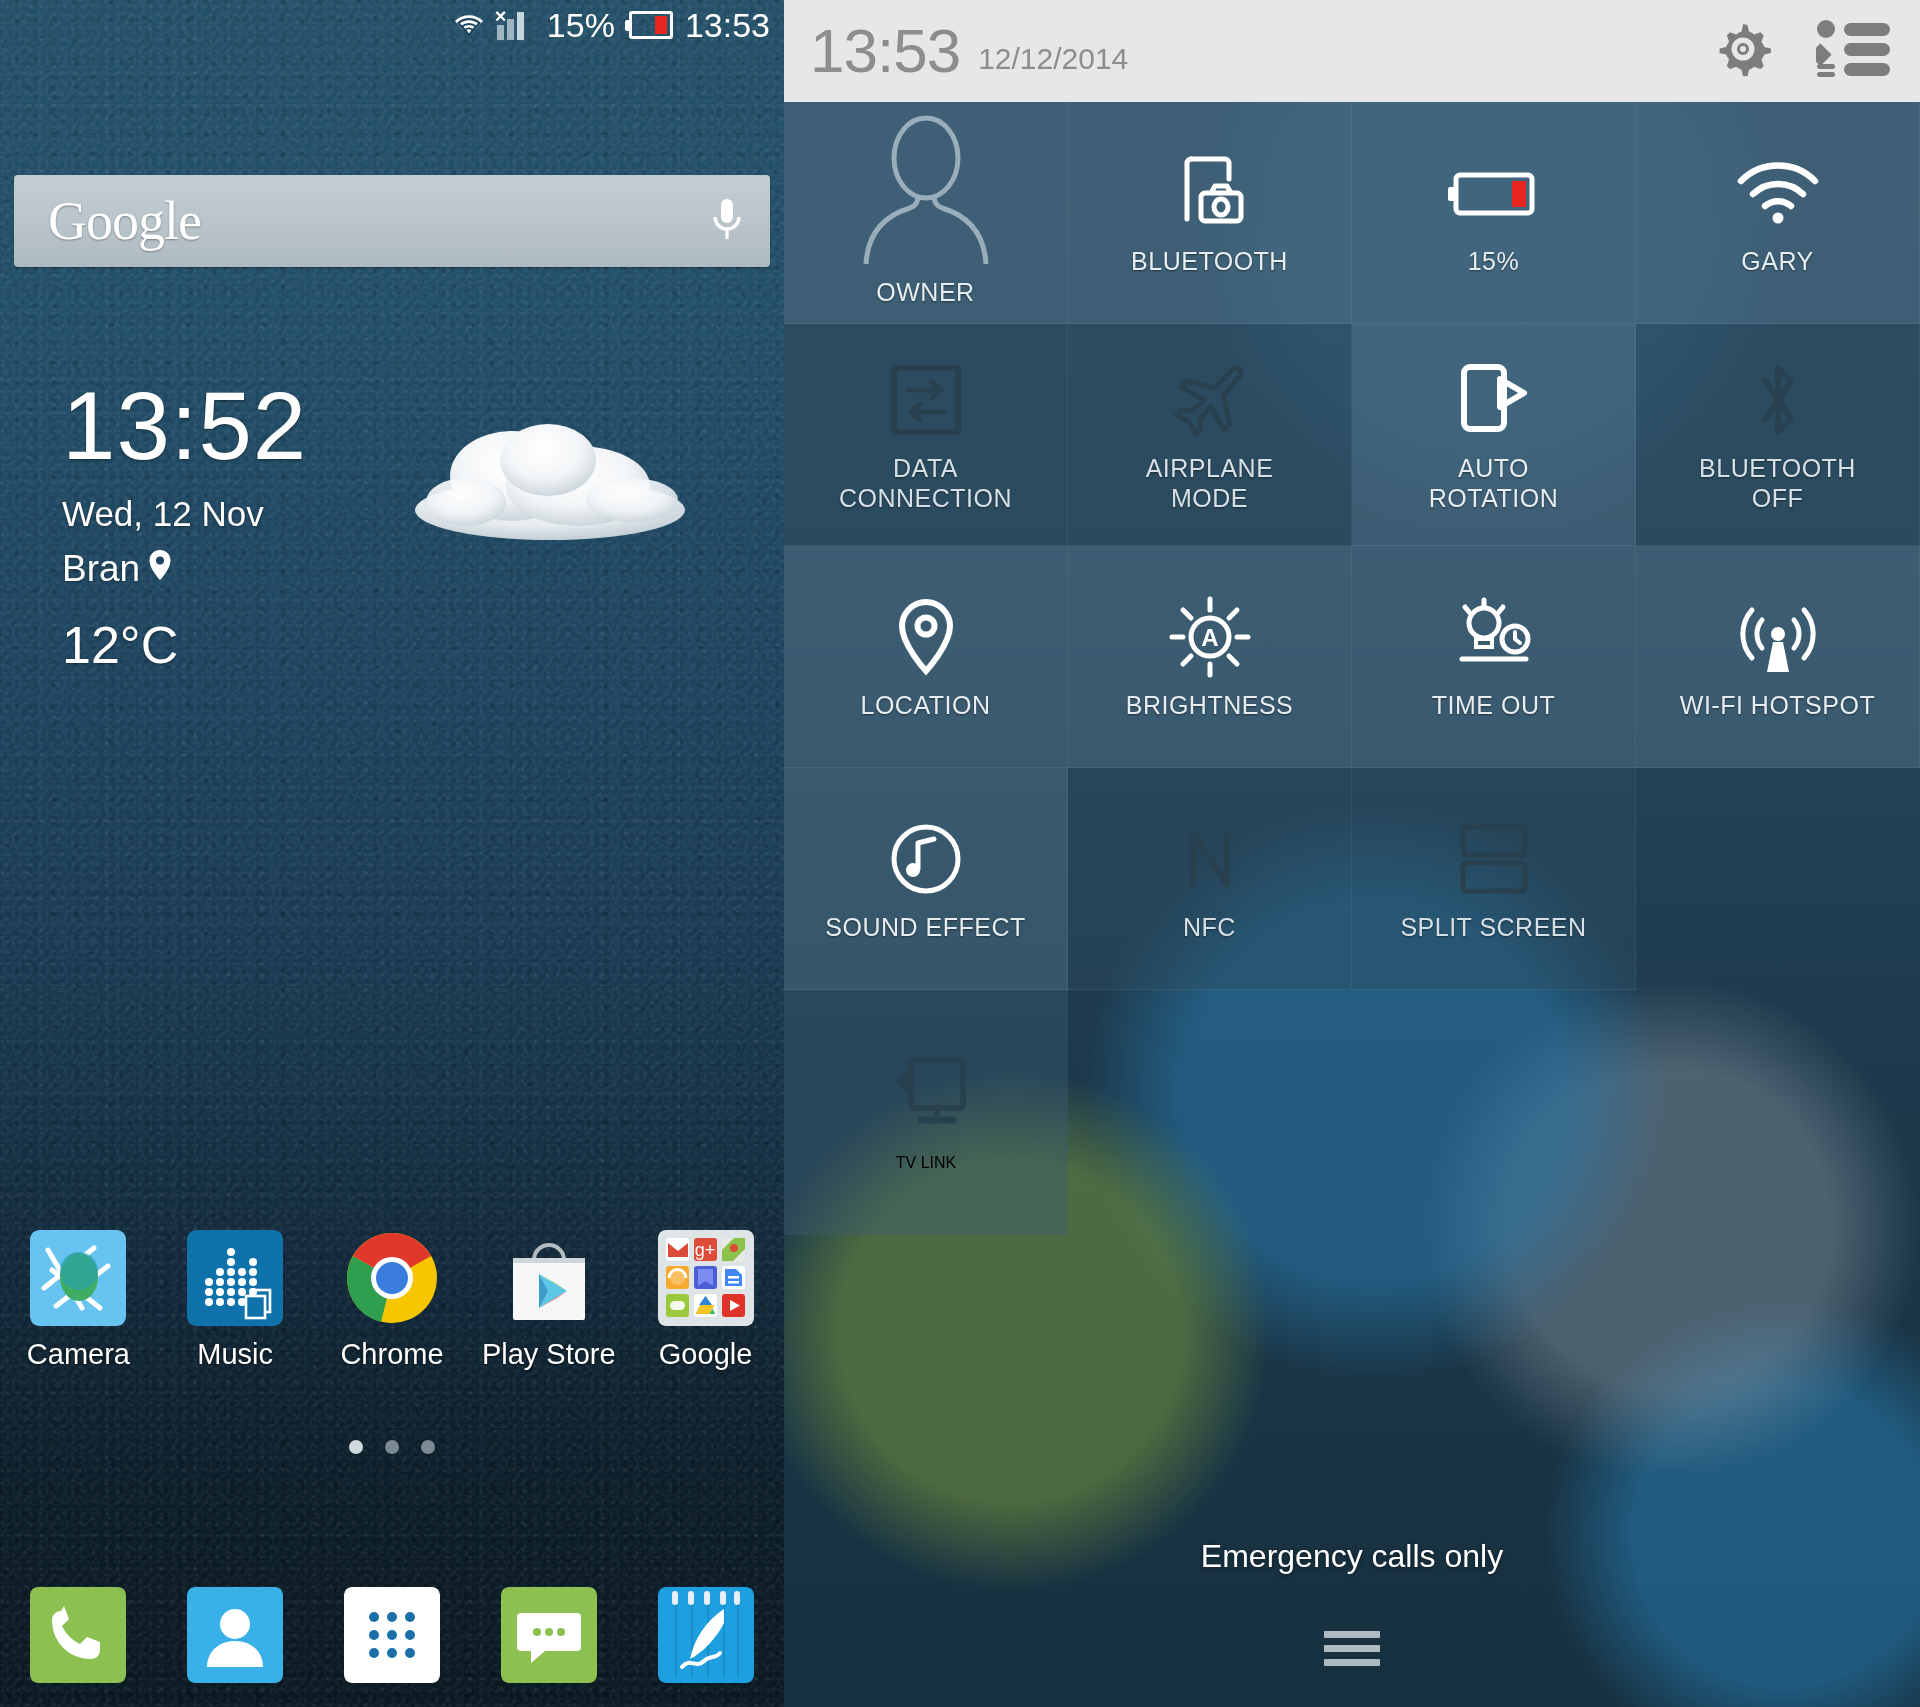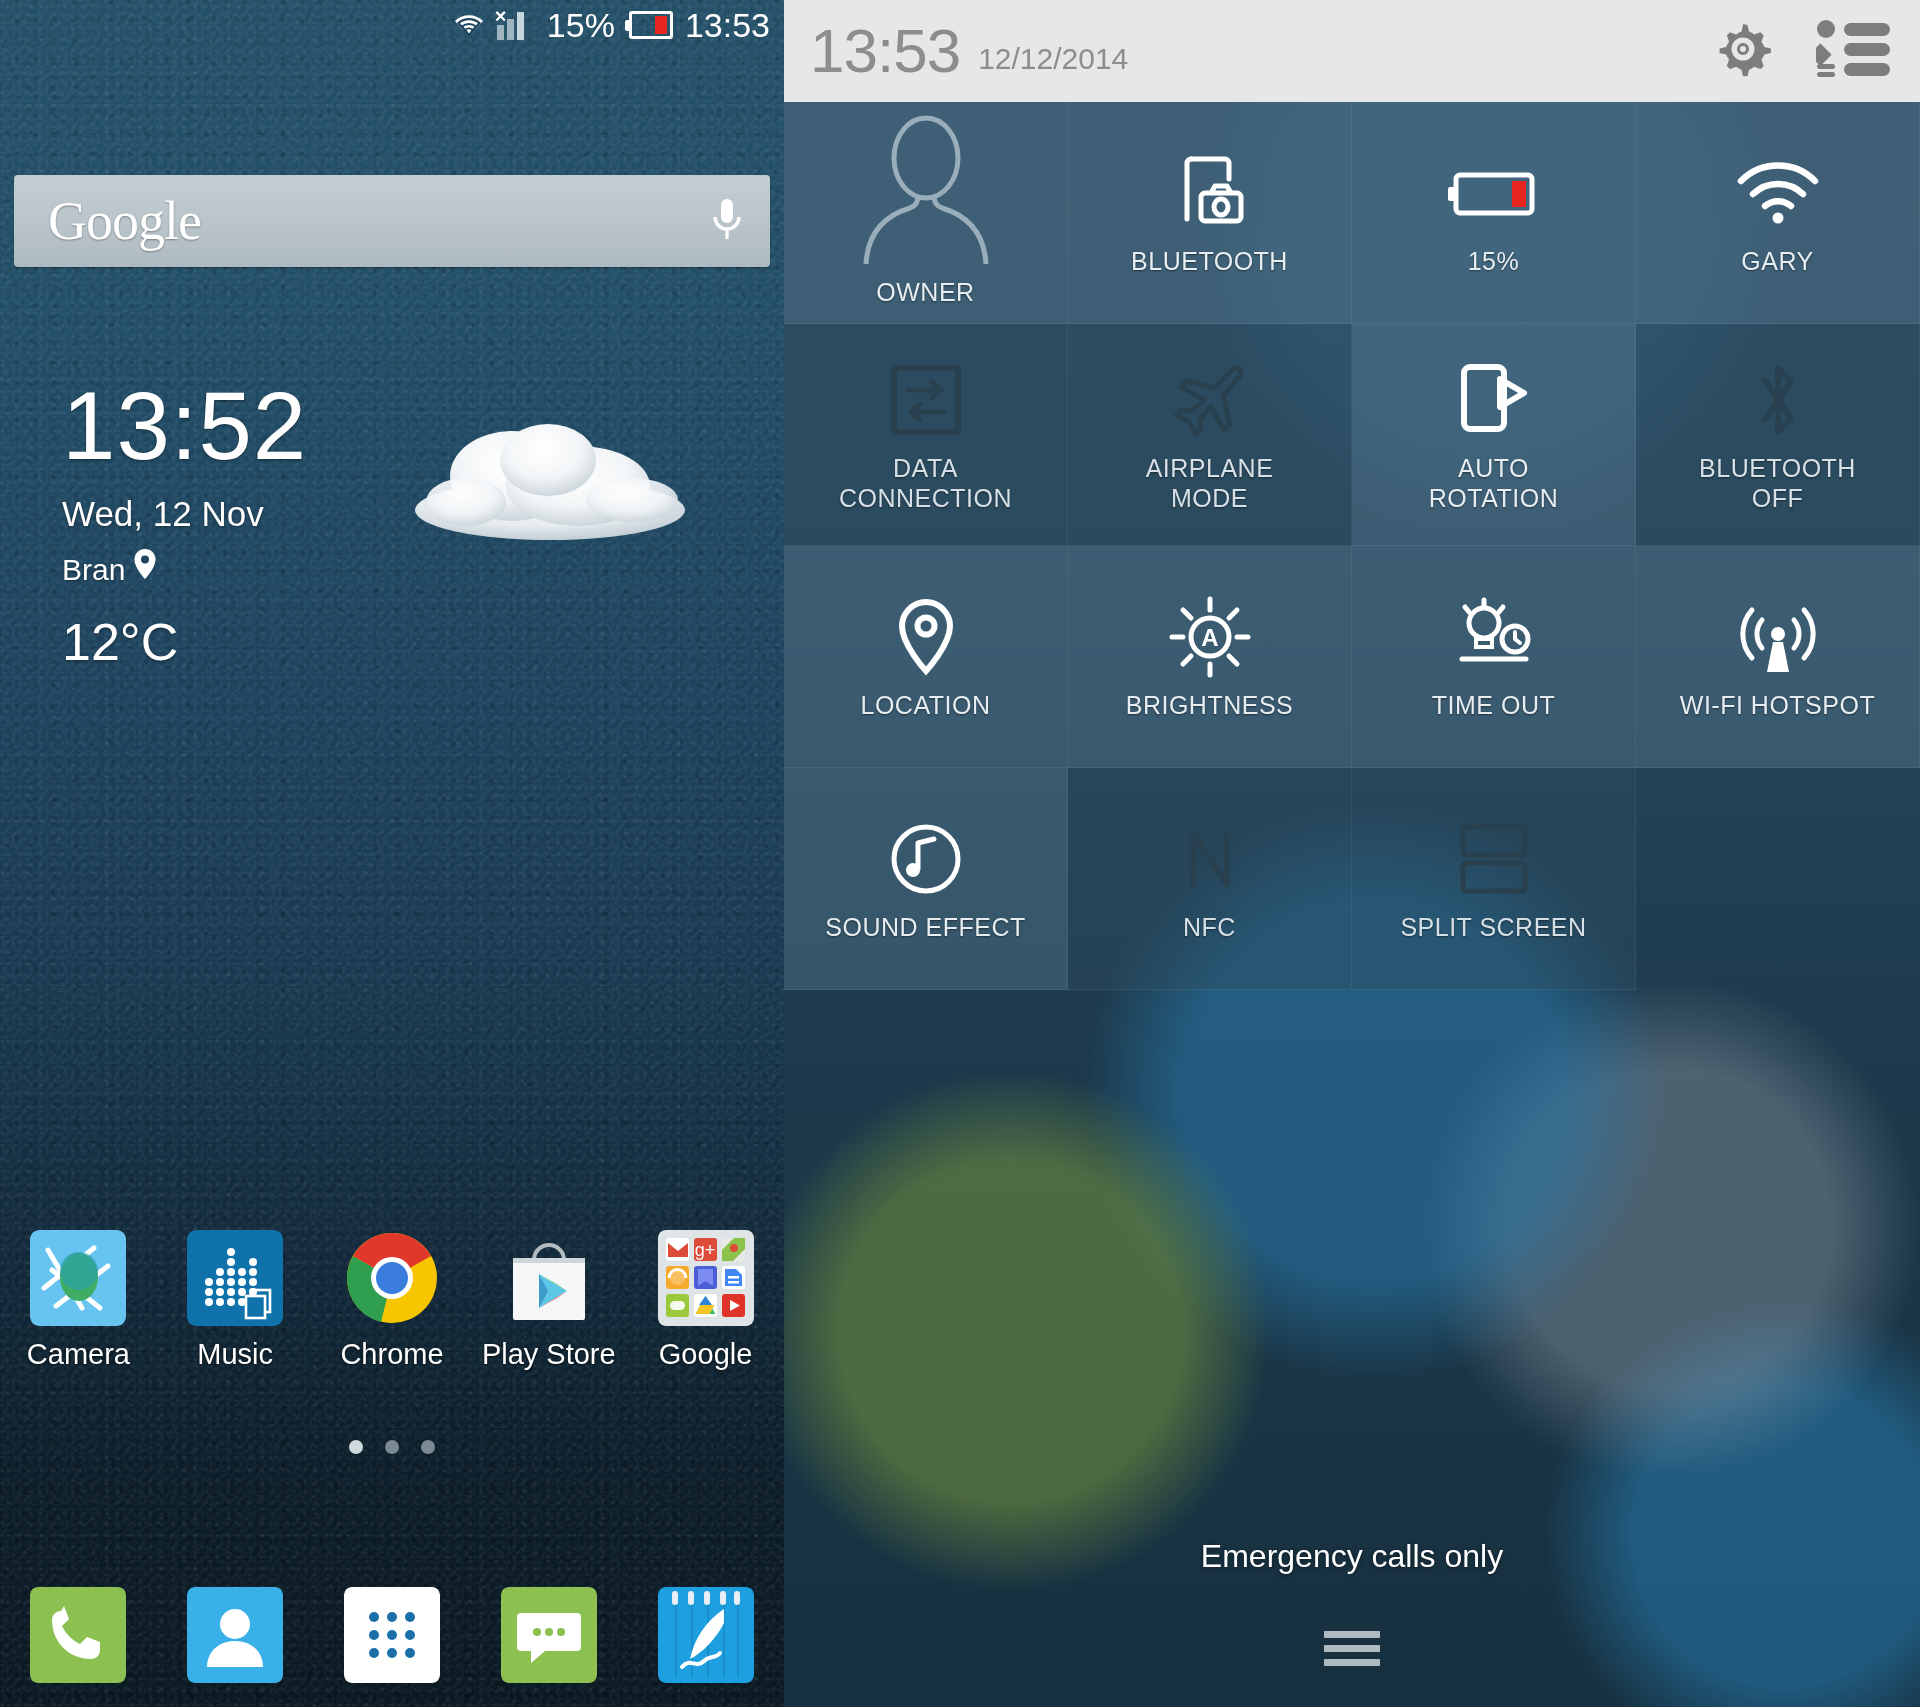--- a/index.html
+++ b/index.html
@@ -66,21 +66,21 @@
   .glogo{
     font-family:"Liberation Serif", serif; font-size:54px; color:#fff;
     text-shadow:0 1px 2px rgba(0,0,0,.35); letter-spacing:-1px; line-height:1;
   }
   .mic{ width:34px; height:50px; }
 
   
   .clockw{ position:absolute; left:62px; top:378px; z-index:5; color:#fff; }
   .clockw .tt{ font-size:96px; font-weight:300; line-height:1; letter-spacing:1px; text-shadow:0 1px 3px rgba(0,0,0,.4);}
   .clockw .dd{ font-size:35px; font-weight:400; margin-top:20px; text-shadow:0 1px 3px rgba(0,0,0,.4);}
-  .clockw .loc{ font-size:30px; font-weight:400; margin-top:14px; display:flex; align-items:flex-end; gap:8px; text-shadow:0 1px 3px rgba(0,0,0,.4);}
+  .clockw .loc{ font-size:37px; font-weight:400; margin-top:14px; display:flex; align-items:flex-end; gap:8px; text-shadow:0 1px 3px rgba(0,0,0,.4);}
   .clockw .temp{ font-size:52px; font-weight:300; margin-top:25px; text-shadow:0 1px 3px rgba(0,0,0,.4);}
 
   .cloud{ position:absolute; left:400px; top:390px; width:300px; height:190px; z-index:4; }
 
   
   .apps{
     position:absolute; left:0; top:1230px; width:784px;
     display:flex; justify-content:space-around; align-items:flex-start; z-index:5;
   }
   .app{ width:140px; display:flex; flex-direction:column; align-items:center; }
@@ -645,20 +645,33 @@
         <span class="t-icn">
           <svg width="74" height="74" viewBox="0 0 74 74">
             <rect x="6" y="5" width="62" height="28" rx="3" fill="none" stroke="#29404f" stroke-width="5"></rect>
             <rect x="6" y="41" width="62" height="28" rx="3" fill="none" stroke="#29404f" stroke-width="5"></rect>
           </svg>
         </span>
         <span class="t-lbl">SPLIT SCREEN</span>
       </div>
     </div>
 
+    <div class="lastrow">
+      <div class="tvlink">
+        <span class="t-icn">
+          <svg width="90" height="78" viewBox="0 0 90 78">
+            <rect x="30" y="6" width="52" height="48" rx="4" fill="none" stroke="#29404f" stroke-width="6"></rect>
+            <path d="M30 14 l-16 14 l16 14 z" fill="#29404f"></path>
+            <line x1="56" y1="54" x2="56" y2="62" stroke="#29404f" stroke-width="6"></line>
+            <line x1="40" y1="66" x2="72" y2="66" stroke="#29404f" stroke-width="7" stroke-linecap="round"></line>
+          </svg>
+        </span>
+        <span class="t-lbl">TV LINK</span>
+      </div>
+    </div>
 
     <div class="emerg">Emergency calls only</div>
     <div class="handle">
       <i></i>
         <i></i>
         <i></i>
     </div>
   </div>
 </div>
 

